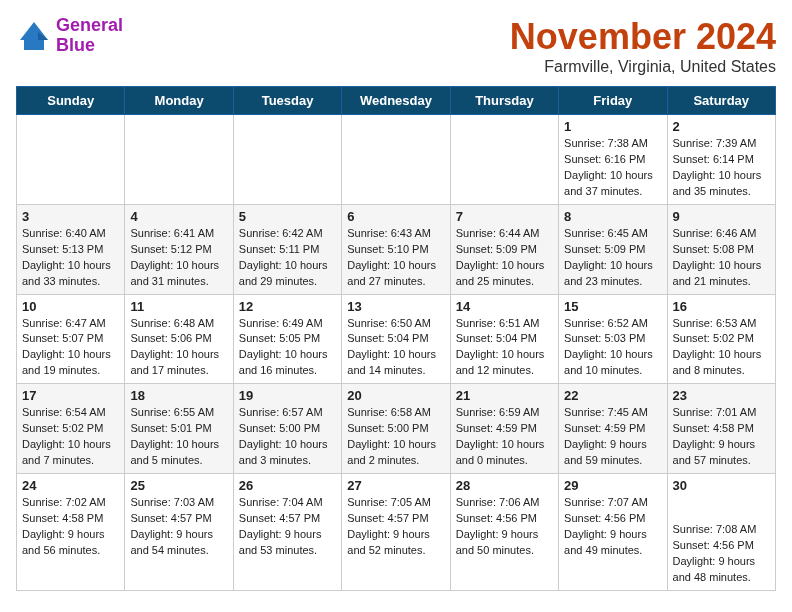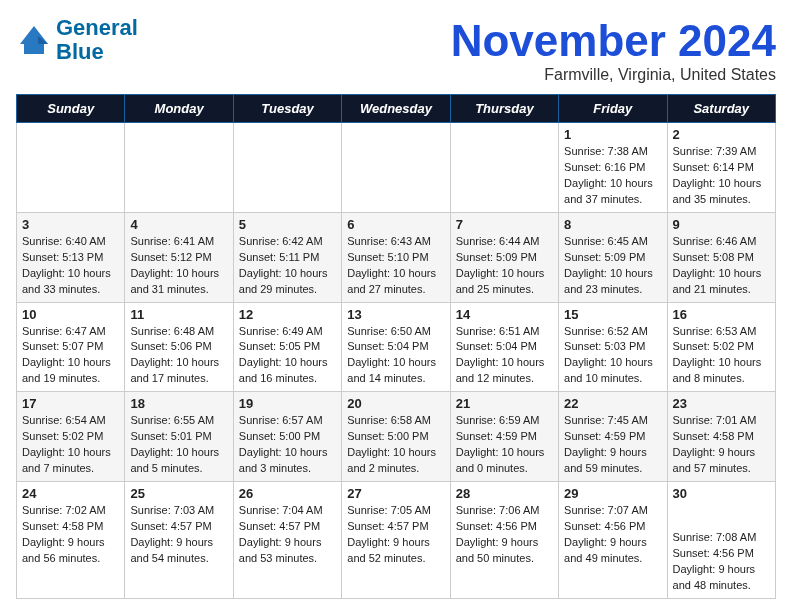--- a/index.html
+++ b/index.html
@@ -15,55 +15,54 @@
       justify-content: space-between;
       align-items: flex-start;
       margin-bottom: 10px;
     }
     .logo {
       display: flex;
       align-items: center;
       gap: 4px;
     }
     .logo-text {
-      font-size: 22px;
+      font-size: 18px;
       font-weight: bold;
-      color: #0369a1;
+      color: #a21caf;
       line-height: 1.1;
     }
     .logo-text span { display: block; }
     .logo-icon {
       width: 36px;
       height: 36px;
     }
     .title-block {
       text-align: right;
     }
     .month-title {
-      font-size: 44px;
+      font-size: 36px;
       font-weight: bold;
-      color: #1d4ed8;
+      color: #c2410c;
     }
     .location {
       font-size: 16px;
       color: #333;
     }
     table {
       width: 100%;
       border-collapse: collapse;
       font-size: 11px;
     }
     thead tr th {
-      background: #0f172a;
+      background: #0c4a6e;
       color: #fff;
       text-align: center;
       padding: 6px 4px;
       font-size: 13px;
       border: 1px solid #1a5fa0;
-      font-style: italic;
     }
     tbody tr td {
       vertical-align: top;
       border: 1px solid #ccc;
       padding: 4px 5px;
       height: 88px;
       width: calc(100% / 7);
       color: #222;
       background: #fff;
     }

